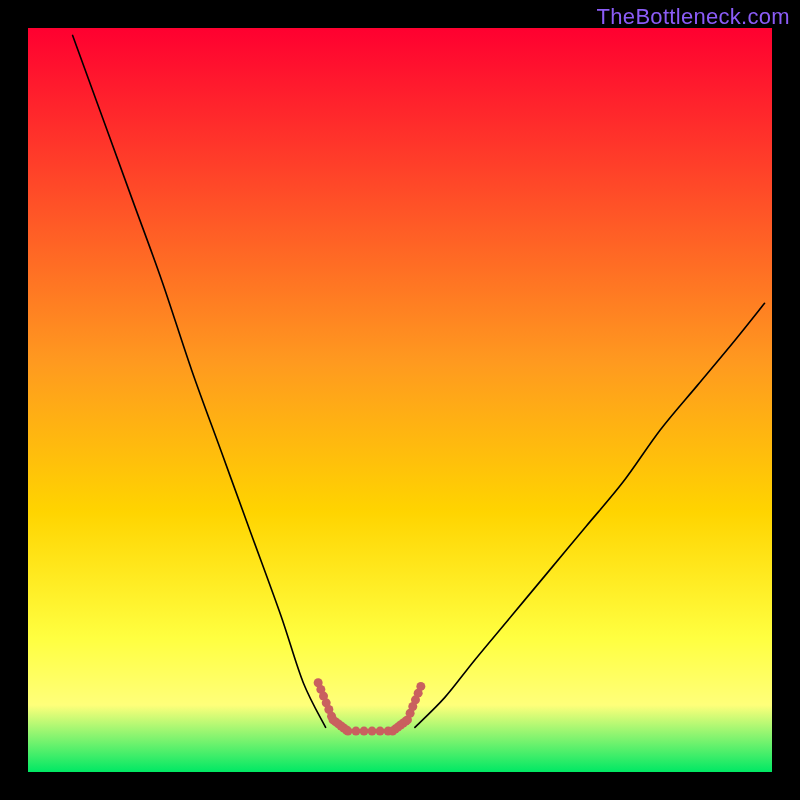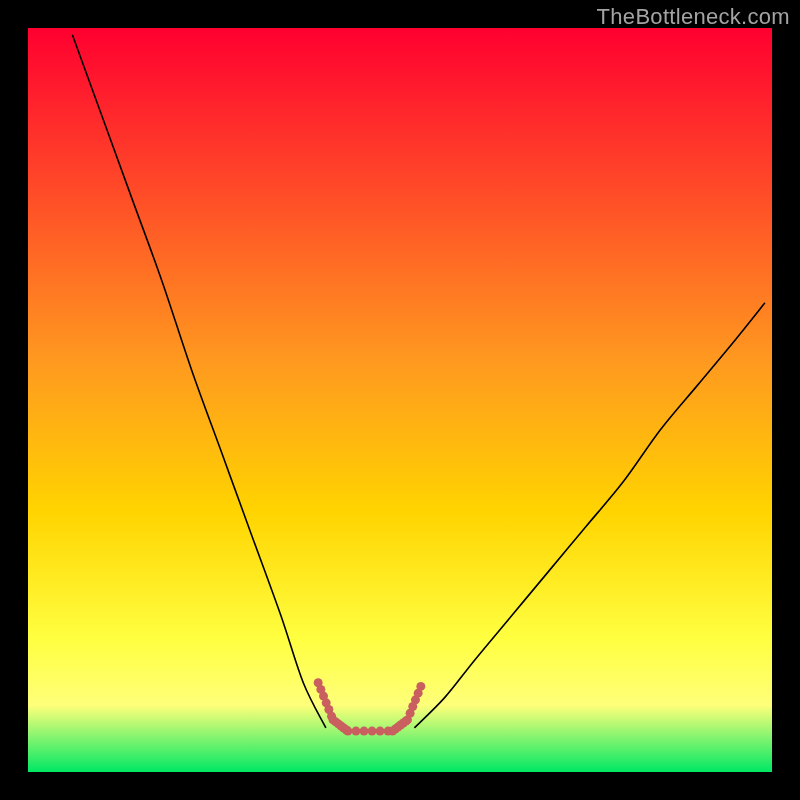--- a/index.html
+++ b/index.html
@@ -14,21 +14,21 @@
   .frame {
     position: relative;
     width: 800px;
     height: 800px;
     background: #000;
   }
   .watermark {
     position: absolute;
     top: 4px;
     right: 10px;
-    color: #a3a3a3;
+    color: #8b5cf6;
     font-size: 22px;
     font-weight: 500;
     letter-spacing: 0.3px;
     z-index: 5;
     user-select: none;
   }
   svg { display: block; }
 </style>
 </head>
 <body>

